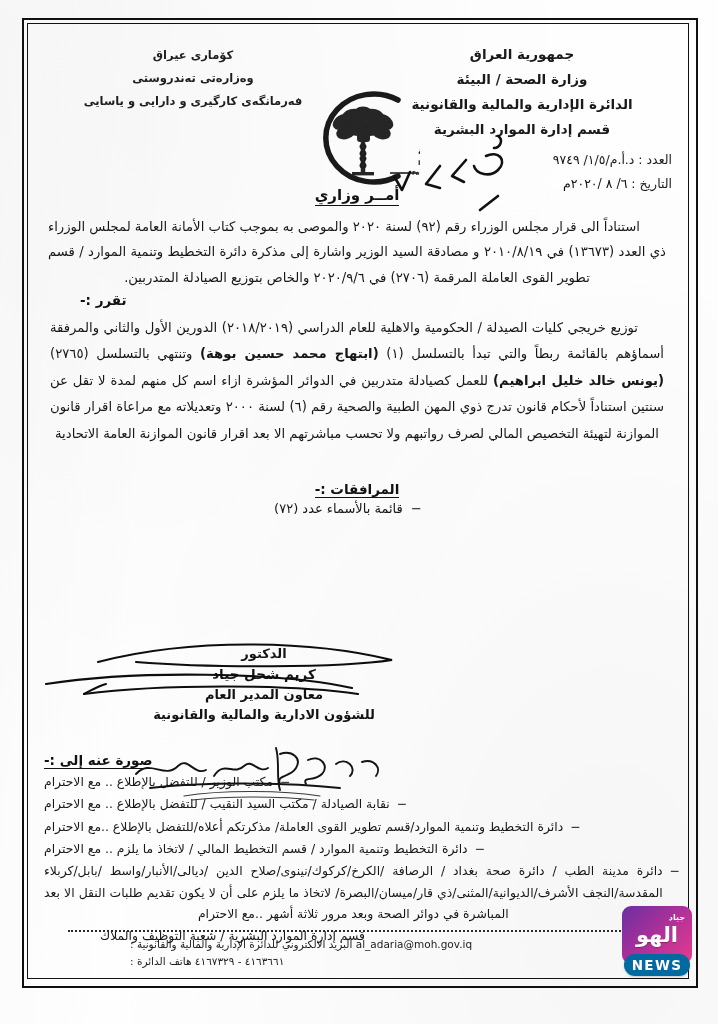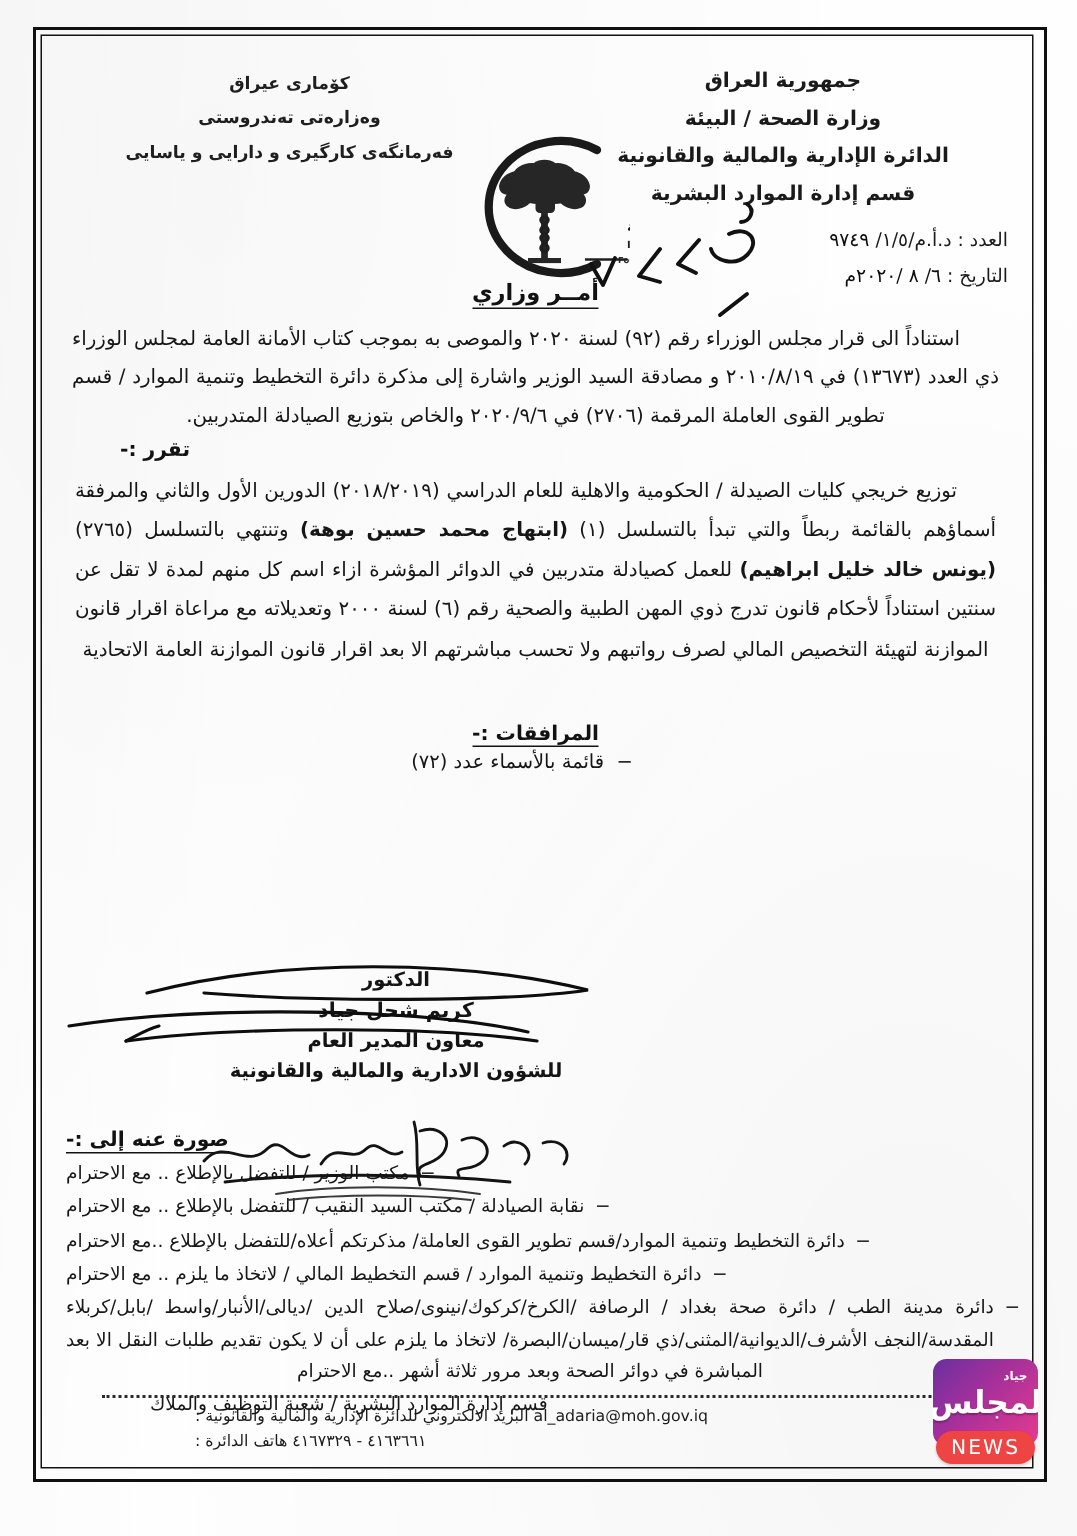--- a/index.html
+++ b/index.html
@@ -354,24 +354,24 @@
     font-weight: bold;
     direction: rtl;
   }
   .news-en {
     position: absolute;
     left: 2px;
     top: 48px;
     width: 66px;
     height: 22px;
     border-radius: 11px;
-    background: #ef4444;
+    background: #0369a1;
     color: #ffffff;
     font-size: 13.5px;
-    font-weight: normal;
+    font-weight: bold;
     letter-spacing: 1.4px;
     display: flex;
     align-items: center;
     justify-content: center;
     direction: ltr;
     box-shadow: 0 1px 2px rgba(0,0,0,0.2);
   }
 </style>
 </head>
 <body>
@@ -548,20 +548,20 @@
       <div class="foot-line">
         <span class="ltr">٤١٦٣٦٦١ - ٤١٦٧٣٢٩</span>
         <span>هاتف الدائرة :</span>
       </div>
     </div>
 
   </div>
 
   <div class="news-logo">
     <div class="news-badge">
-      <div class="news-ar">لمجلس</div>
+      <div class="news-ar">الهو</div>
       <div class="news-sup">جياد</div>
     </div>
     <div class="news-en">NEWS</div>
   </div>
 
   <div class="scan-tint"></div>
 </div>
 
 </body></html>

